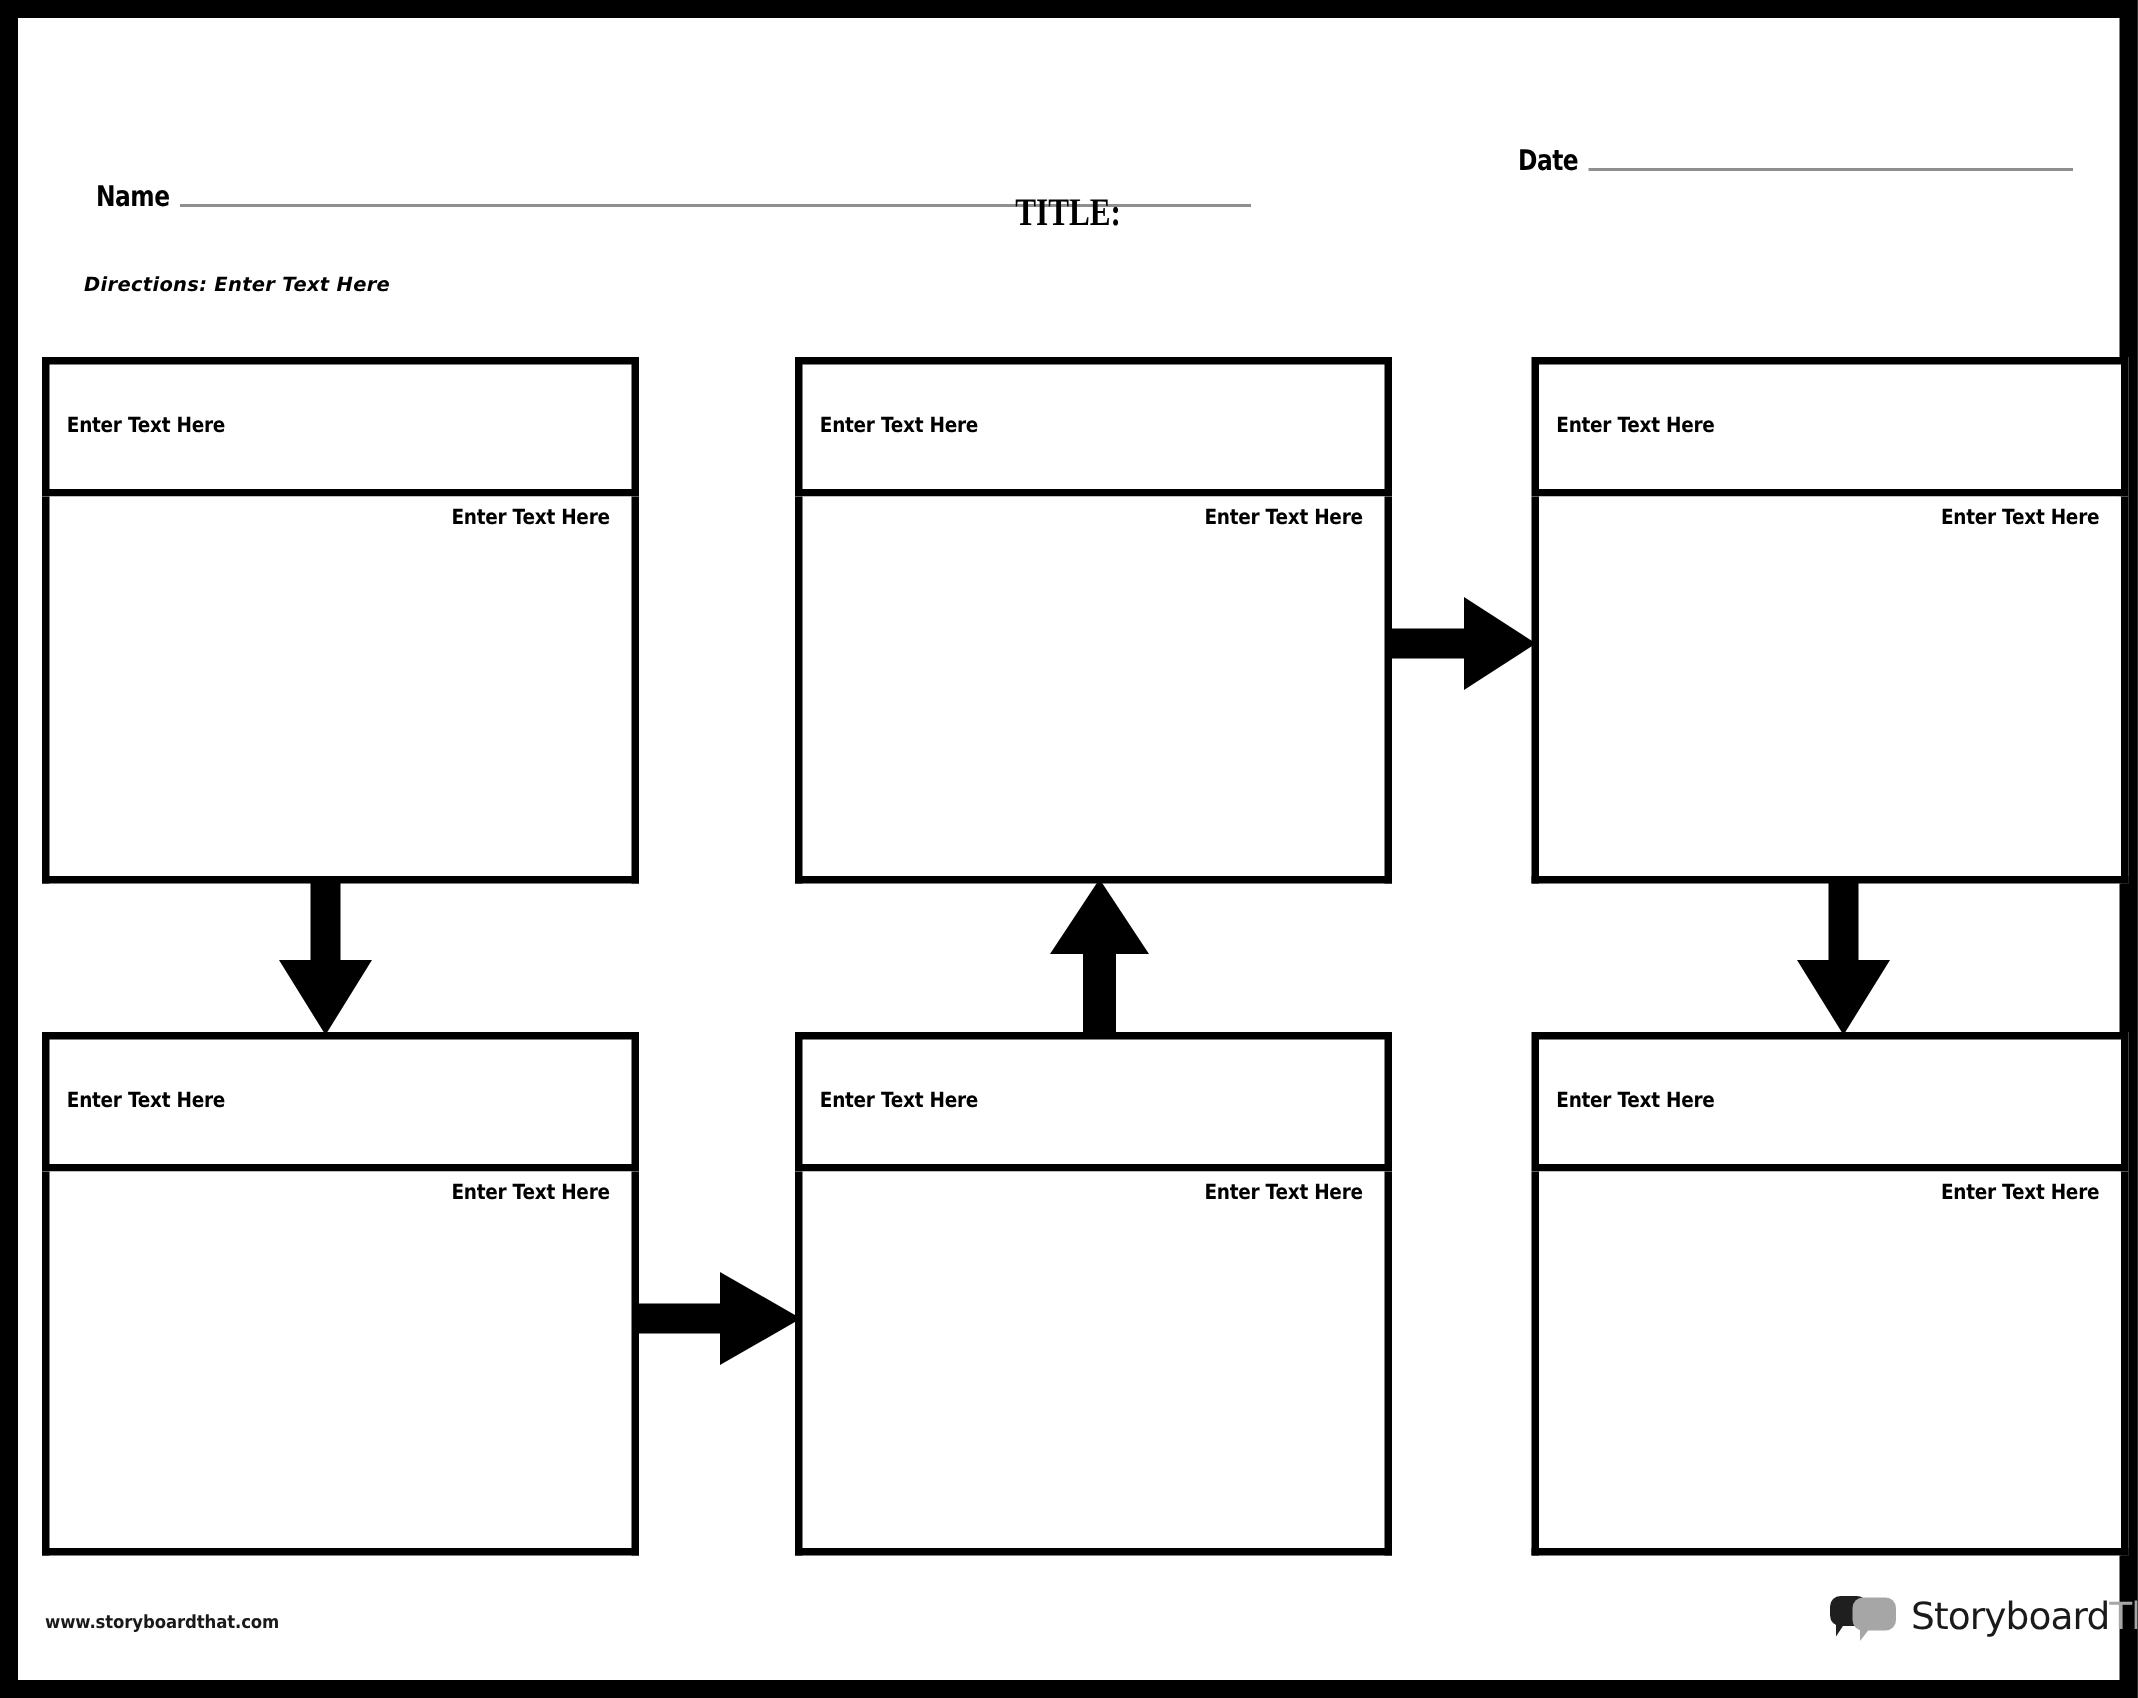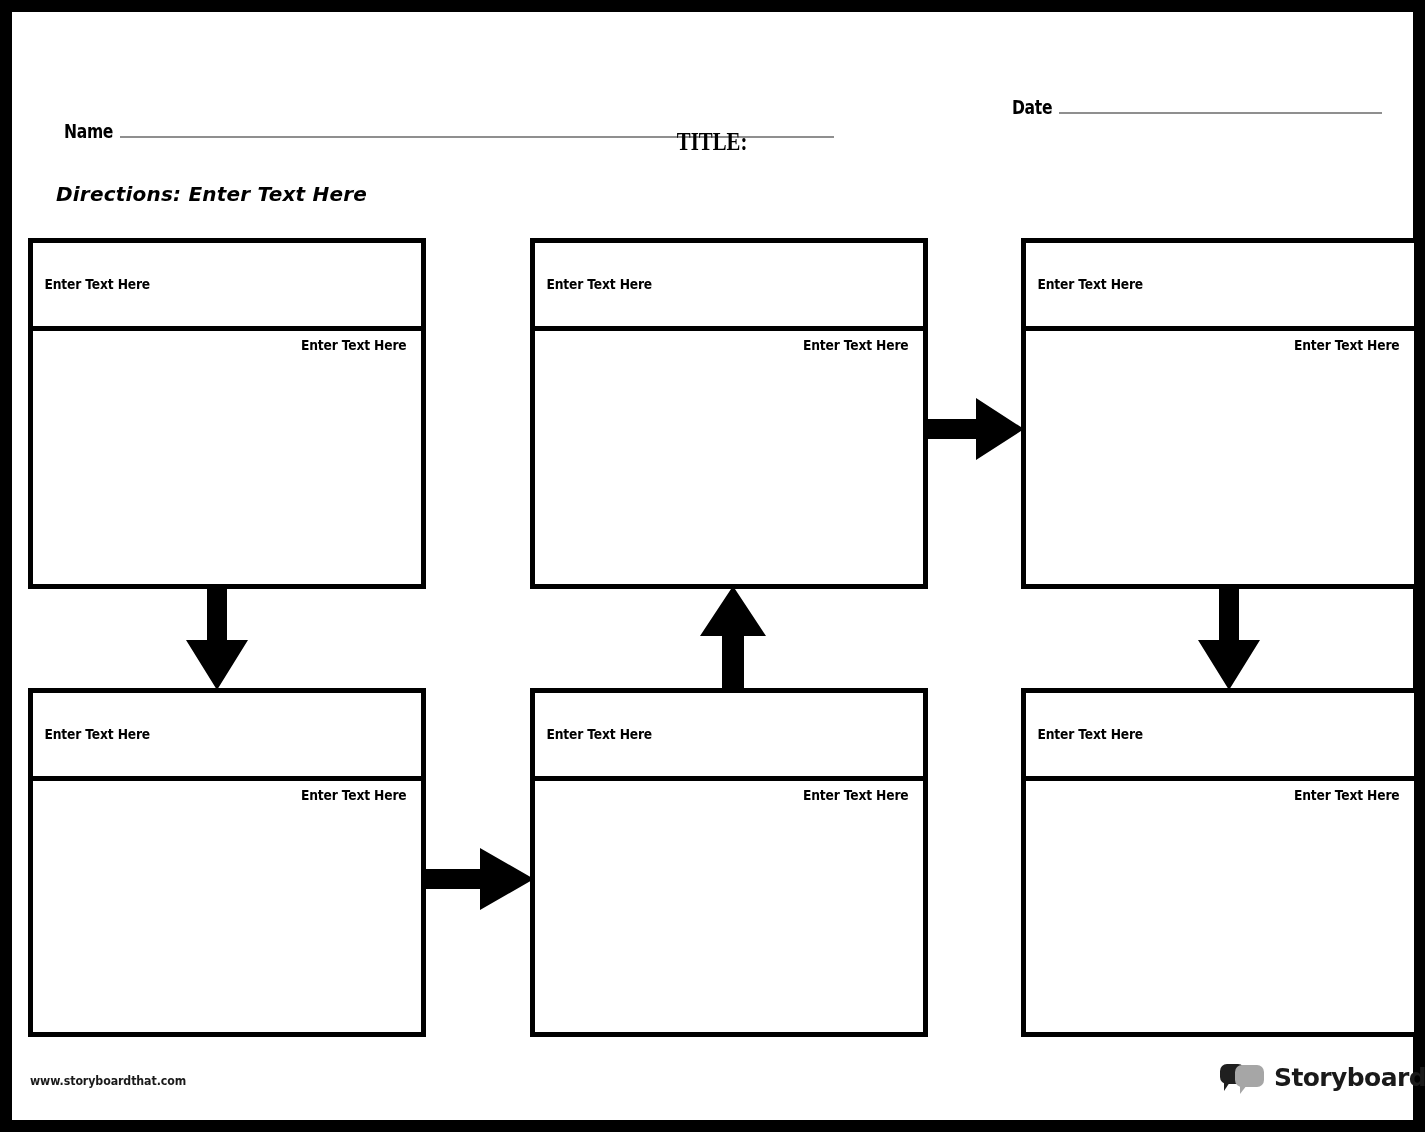--- a/index.html
+++ b/index.html
@@ -74,21 +74,21 @@
   }
   #title-text span { display: inline-block; transform: scaleX(0.8); }
 
   #directions-text {
     position: absolute;
     left: 44px;
     top: 172px;
     font-family: "DejaVu Sans", sans-serif;
     font-style: italic;
     font-weight: bold;
-    font-size: 20px;
+    font-size: 13px;
     color: #000000;
     letter-spacing: 0.2px;
     line-height: 1;
   }
 
   
   .cell {
     position: absolute;
     text-align: right;
   }
@@ -189,21 +189,21 @@
   #logo-bubbles .bubble-front::after {
     content: "";
     position: absolute;
     left: 5px; top: 20px;
     border-left: 7px solid #a6a6a6;
     border-bottom: 9px solid transparent;
   }
   .logo-word {
     font-family: "DejaVu Sans", sans-serif;
     font-size: 25px;
-    font-weight: bold;
+    font-weight: normal;
     letter-spacing: -0.6px;
     line-height: 1;
   }
   #logo-storyboard { color: #1a1a1a; }
   #logo-that { color: #a6a6a6; }
 </style>
 </head>
 <body>
 
 <div id="worksheet">

